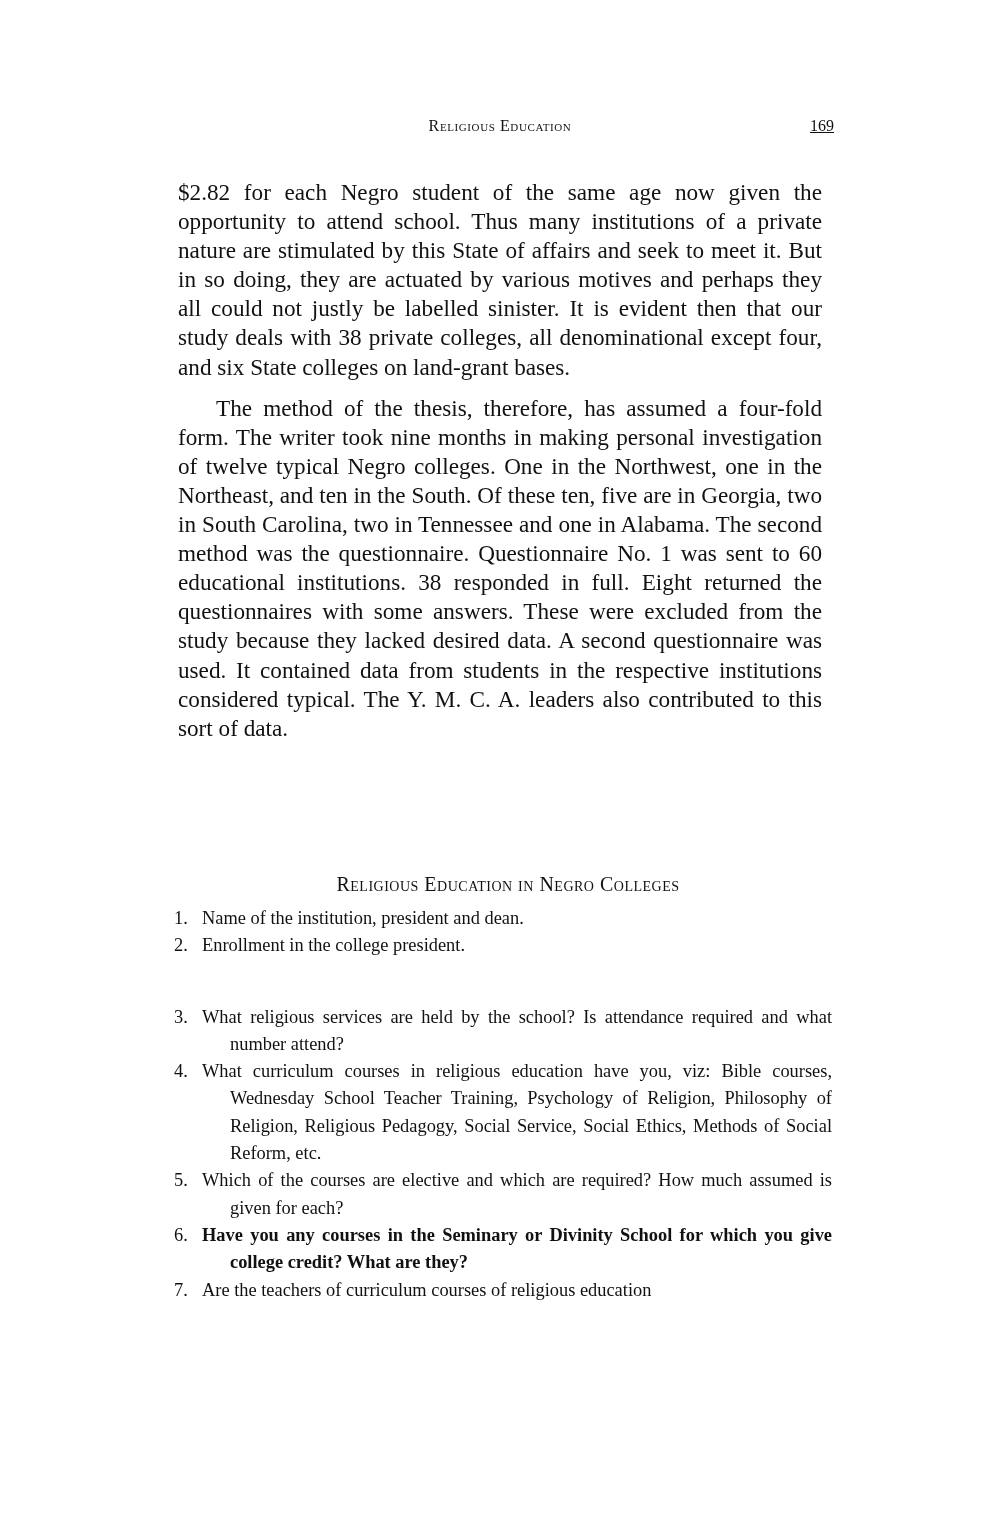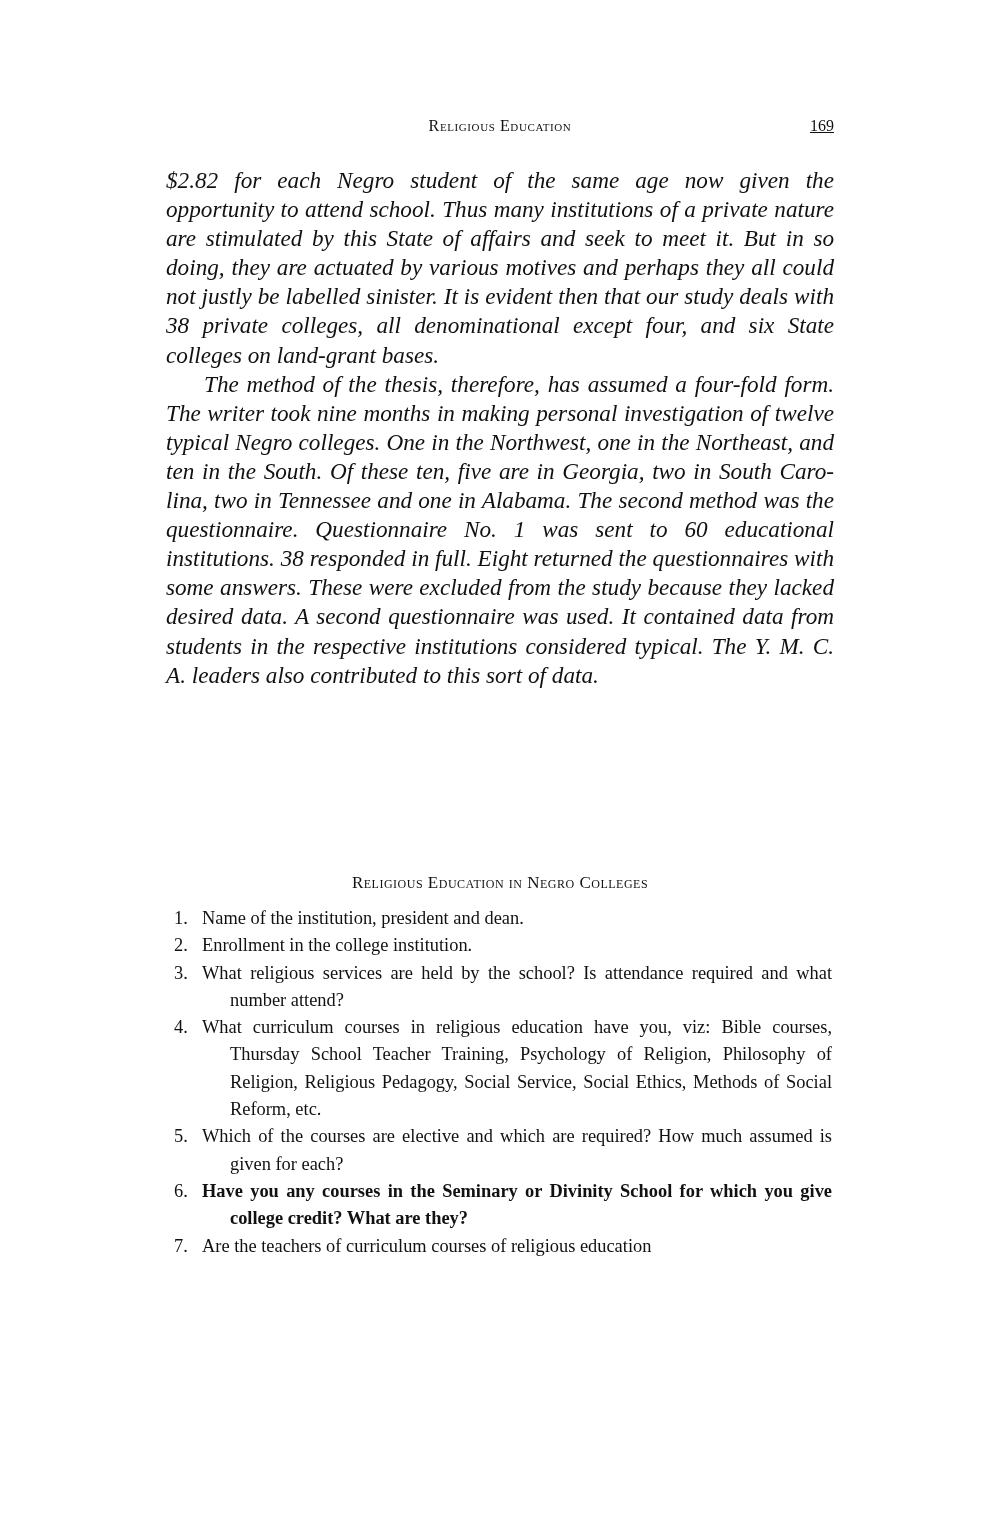--- a/index.html
+++ b/index.html
@@ -15,25 +15,25 @@
   .running-title {
     position: absolute; left: 0; right: 0; text-align: center;
     font-variant: small-caps; letter-spacing: 0.6px;
   }
   .page-number { position: absolute; right: 0; top: 0; text-decoration: underline; }
   .body-text {
     position: absolute; top: 166px; left: 0; width: 668px;
     font-size: 23.2px; line-height: 29.1px; text-align: justify;
     hyphens: manual;
   }
-  .body-text p { margin: 0; font-style: italic; }
+  .body-text p { margin: 12px; }
   .body-text p.indent { text-indent: 38px; }
   .section-title {
-    position: absolute; top: 873px; left: 0; width: 668px; text-align: center;
-    font-size: 17px; font-variant: small-caps; letter-spacing: 0.5px;
+    position: absolute; top: 873px; left: 8px; width: 668px; text-align: center;
+    font-size: 20px; font-variant: small-caps; letter-spacing: 0.5px;
   }
   .questions {
     position: absolute; top: 905px; left: 8px; width: 658px;
     font-size: 18.4px; line-height: 27.3px; margin: 0; padding: 0; list-style: none;
   }
   .questions li {
     position: relative; padding-left: 28px; text-align: justify;
   }
   .questions li .q-num { position: absolute; left: 0; top: 0; }
   .questions li .q-text { display: block; text-indent: 0; }
@@ -55,29 +55,29 @@
 
   <div class="section-title">Religious Education in Negro Colleges</div>
 
   <ol class="questions">
     <li>
       <span class="q-num">1.</span>
       <span class="q-text">Name of the institution, president and dean.</span>
     </li>
     <li>
       <span class="q-num">2.</span>
-      <span class="q-text">Enrollment in the college institution.</span>
+      <span class="q-text">Enrollment in the college president.</span>
     </li>
     <li style="padding-left: 56px;">
       <span class="q-num" style="left: 0px;">3.</span>
-      <span class="q-text" style="padding-left: 0px; text-indent: -28px;">What religious services are held by the school?  Is attendance required and what number attend?</span>
+      <span class="q-text" style="padding-left: 0px; text-indent: -28px; margin-top: 44px;">What religious services are held by the school?  Is attendance required and what number attend?</span>
     </li>
     <li style="padding-left: 56px;">
       <span class="q-num" style="left: 0px;">4.</span>
-      <span class="q-text" style="padding-left: 0px; text-indent: -28px;">What curriculum courses in religious education have you, viz: Bible courses, Thursday School Teacher Training, Psychology of Religion, Philosophy of Religion, Religious Pedagogy, Social Service, Social Ethics, Methods of Social Reform, etc.</span>
+      <span class="q-text" style="padding-left: 0px; text-indent: -28px;">What curriculum courses in religious education have you, viz: Bible courses, Wednesday School Teacher Training, Psychology of Religion, Philosophy of Religion, Religious Pedagogy, Social Service, Social Ethics, Methods of Social Reform, etc.</span>
     </li>
     <li style="padding-left: 56px;">
       <span class="q-num" style="left: 0px;">5.</span>
       <span class="q-text" style="padding-left: 0px; text-indent: -28px;">Which of the courses are elective and which are required? How much assumed is given for each?</span>
     </li>
     <li style="padding-left: 56px;">
       <span class="q-num" style="left: 0px;">6.</span>
       <span class="q-text" style="padding-left: 0px; text-indent: -28px; font-weight: bold;">Have you any courses in the Seminary or Divinity School for which you give college credit?  What are they?</span>
     </li>
     <li>

